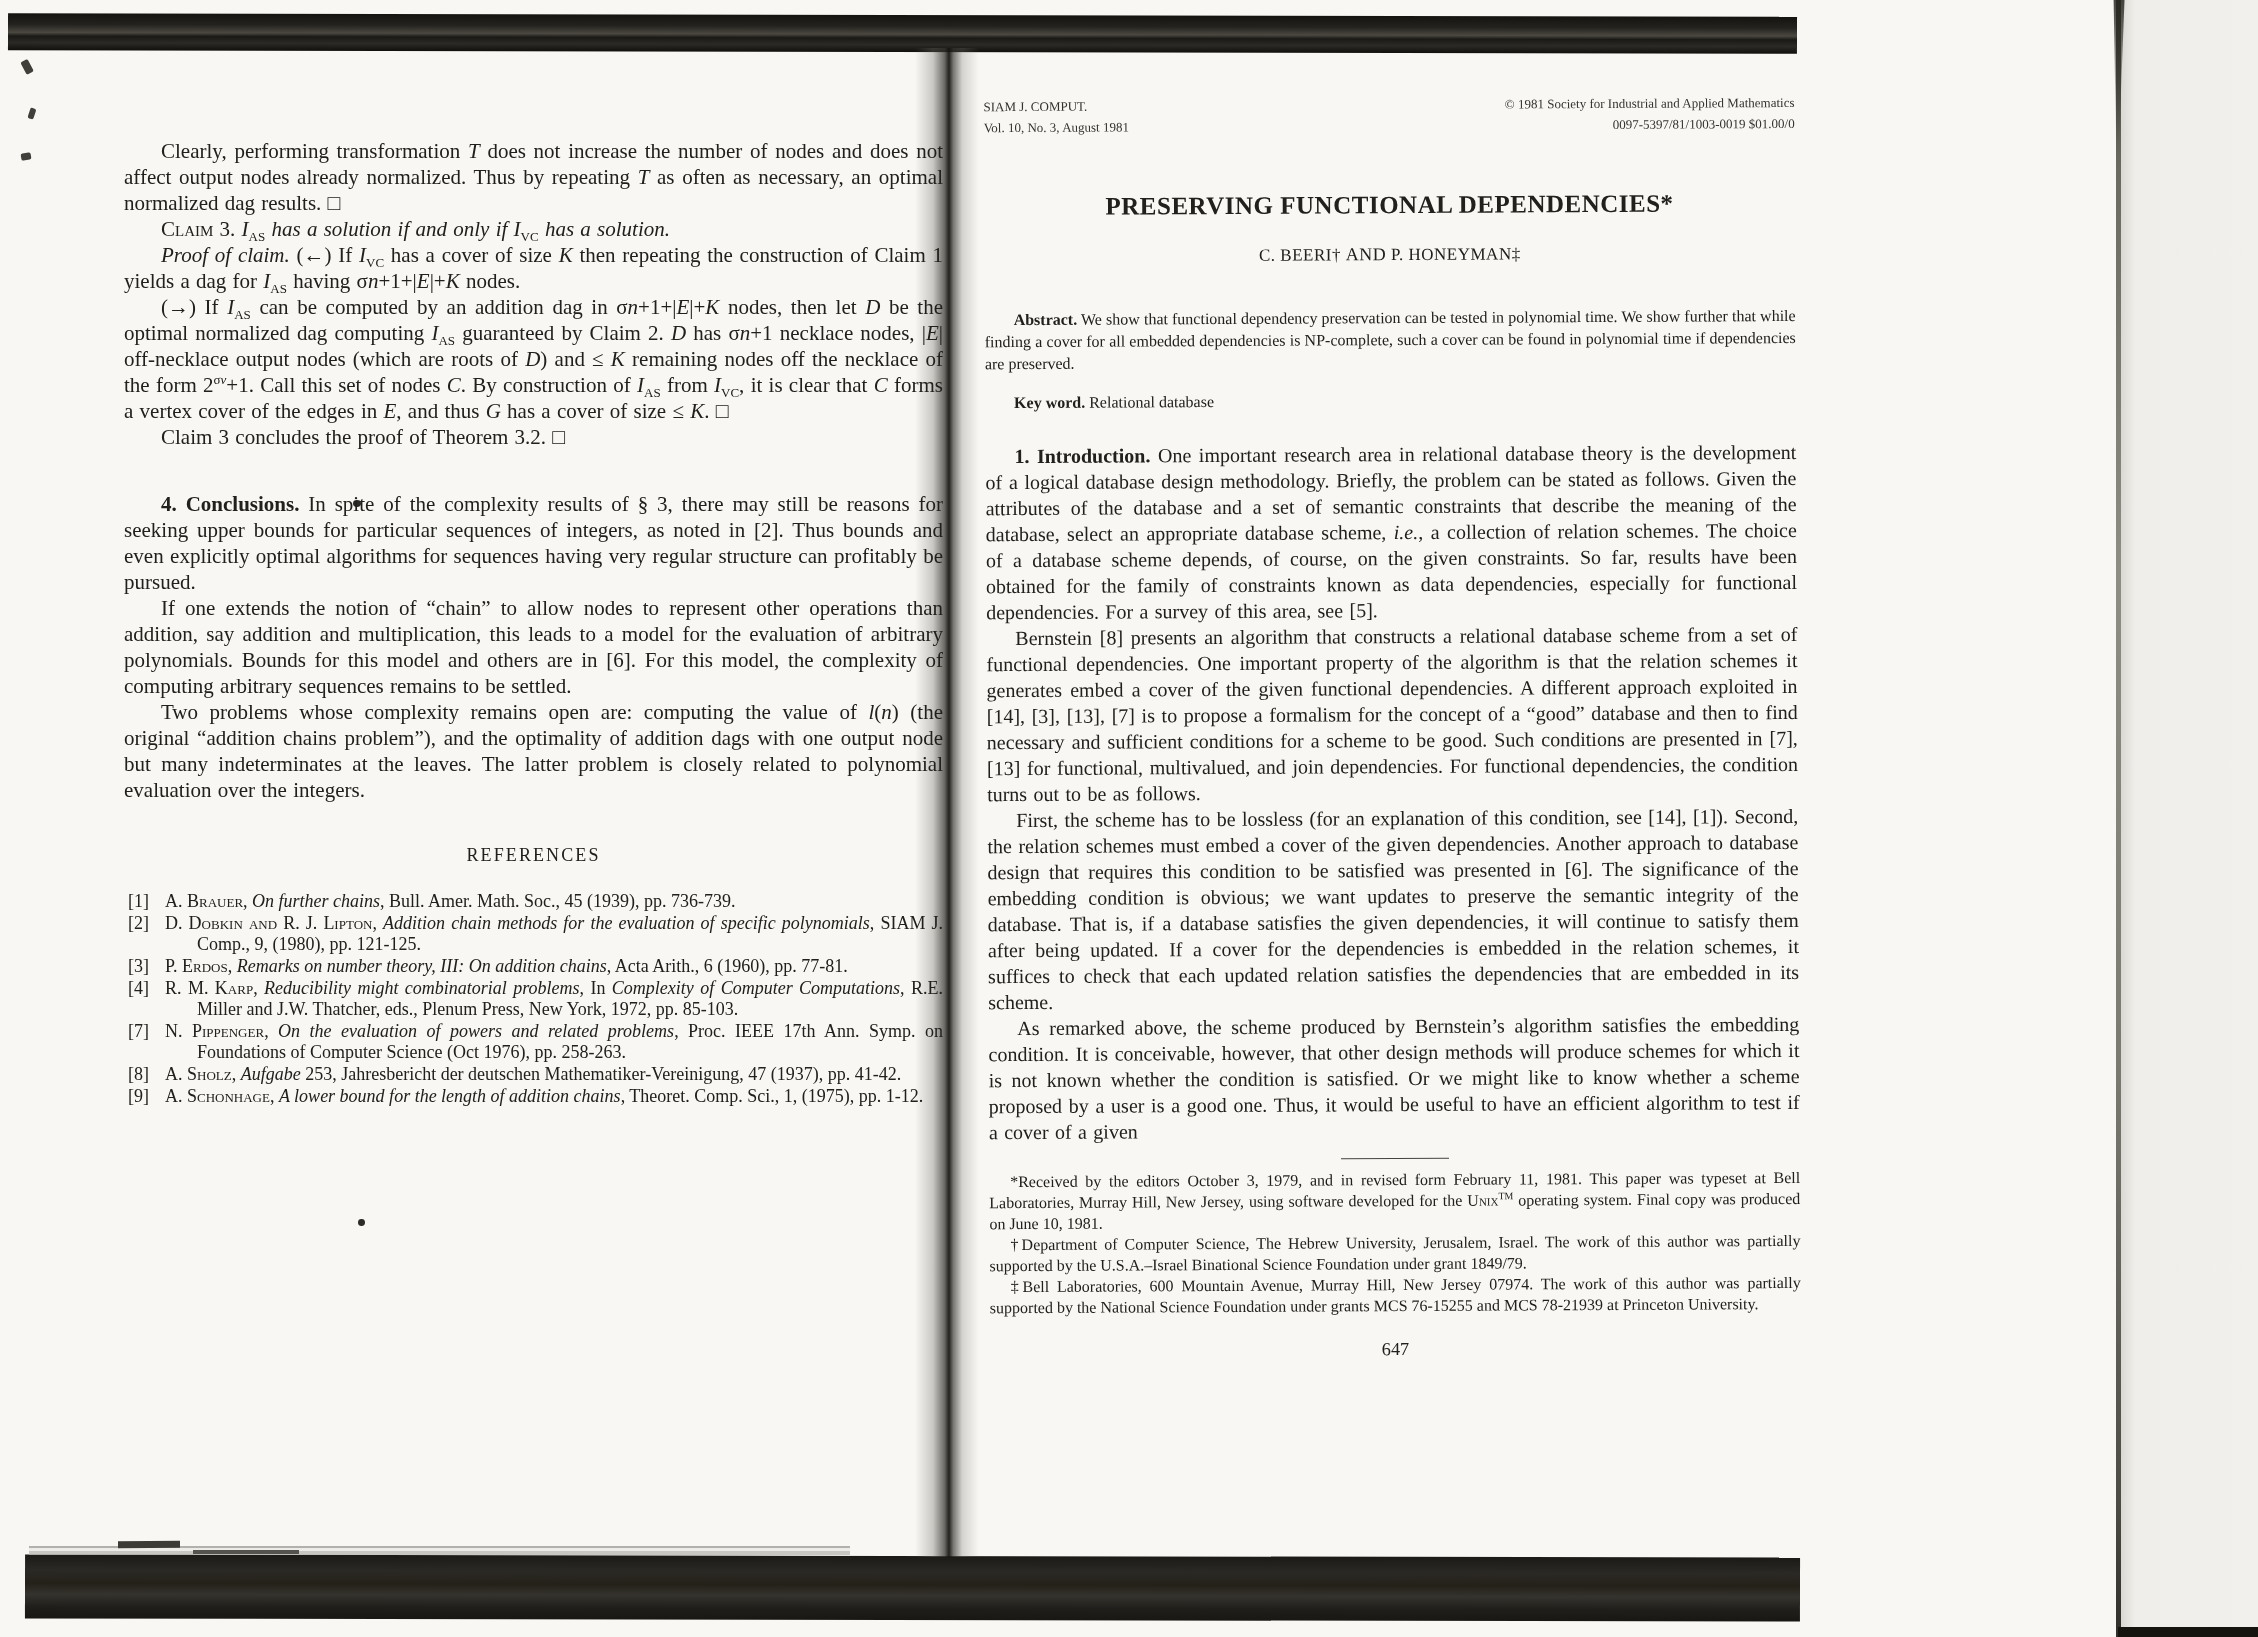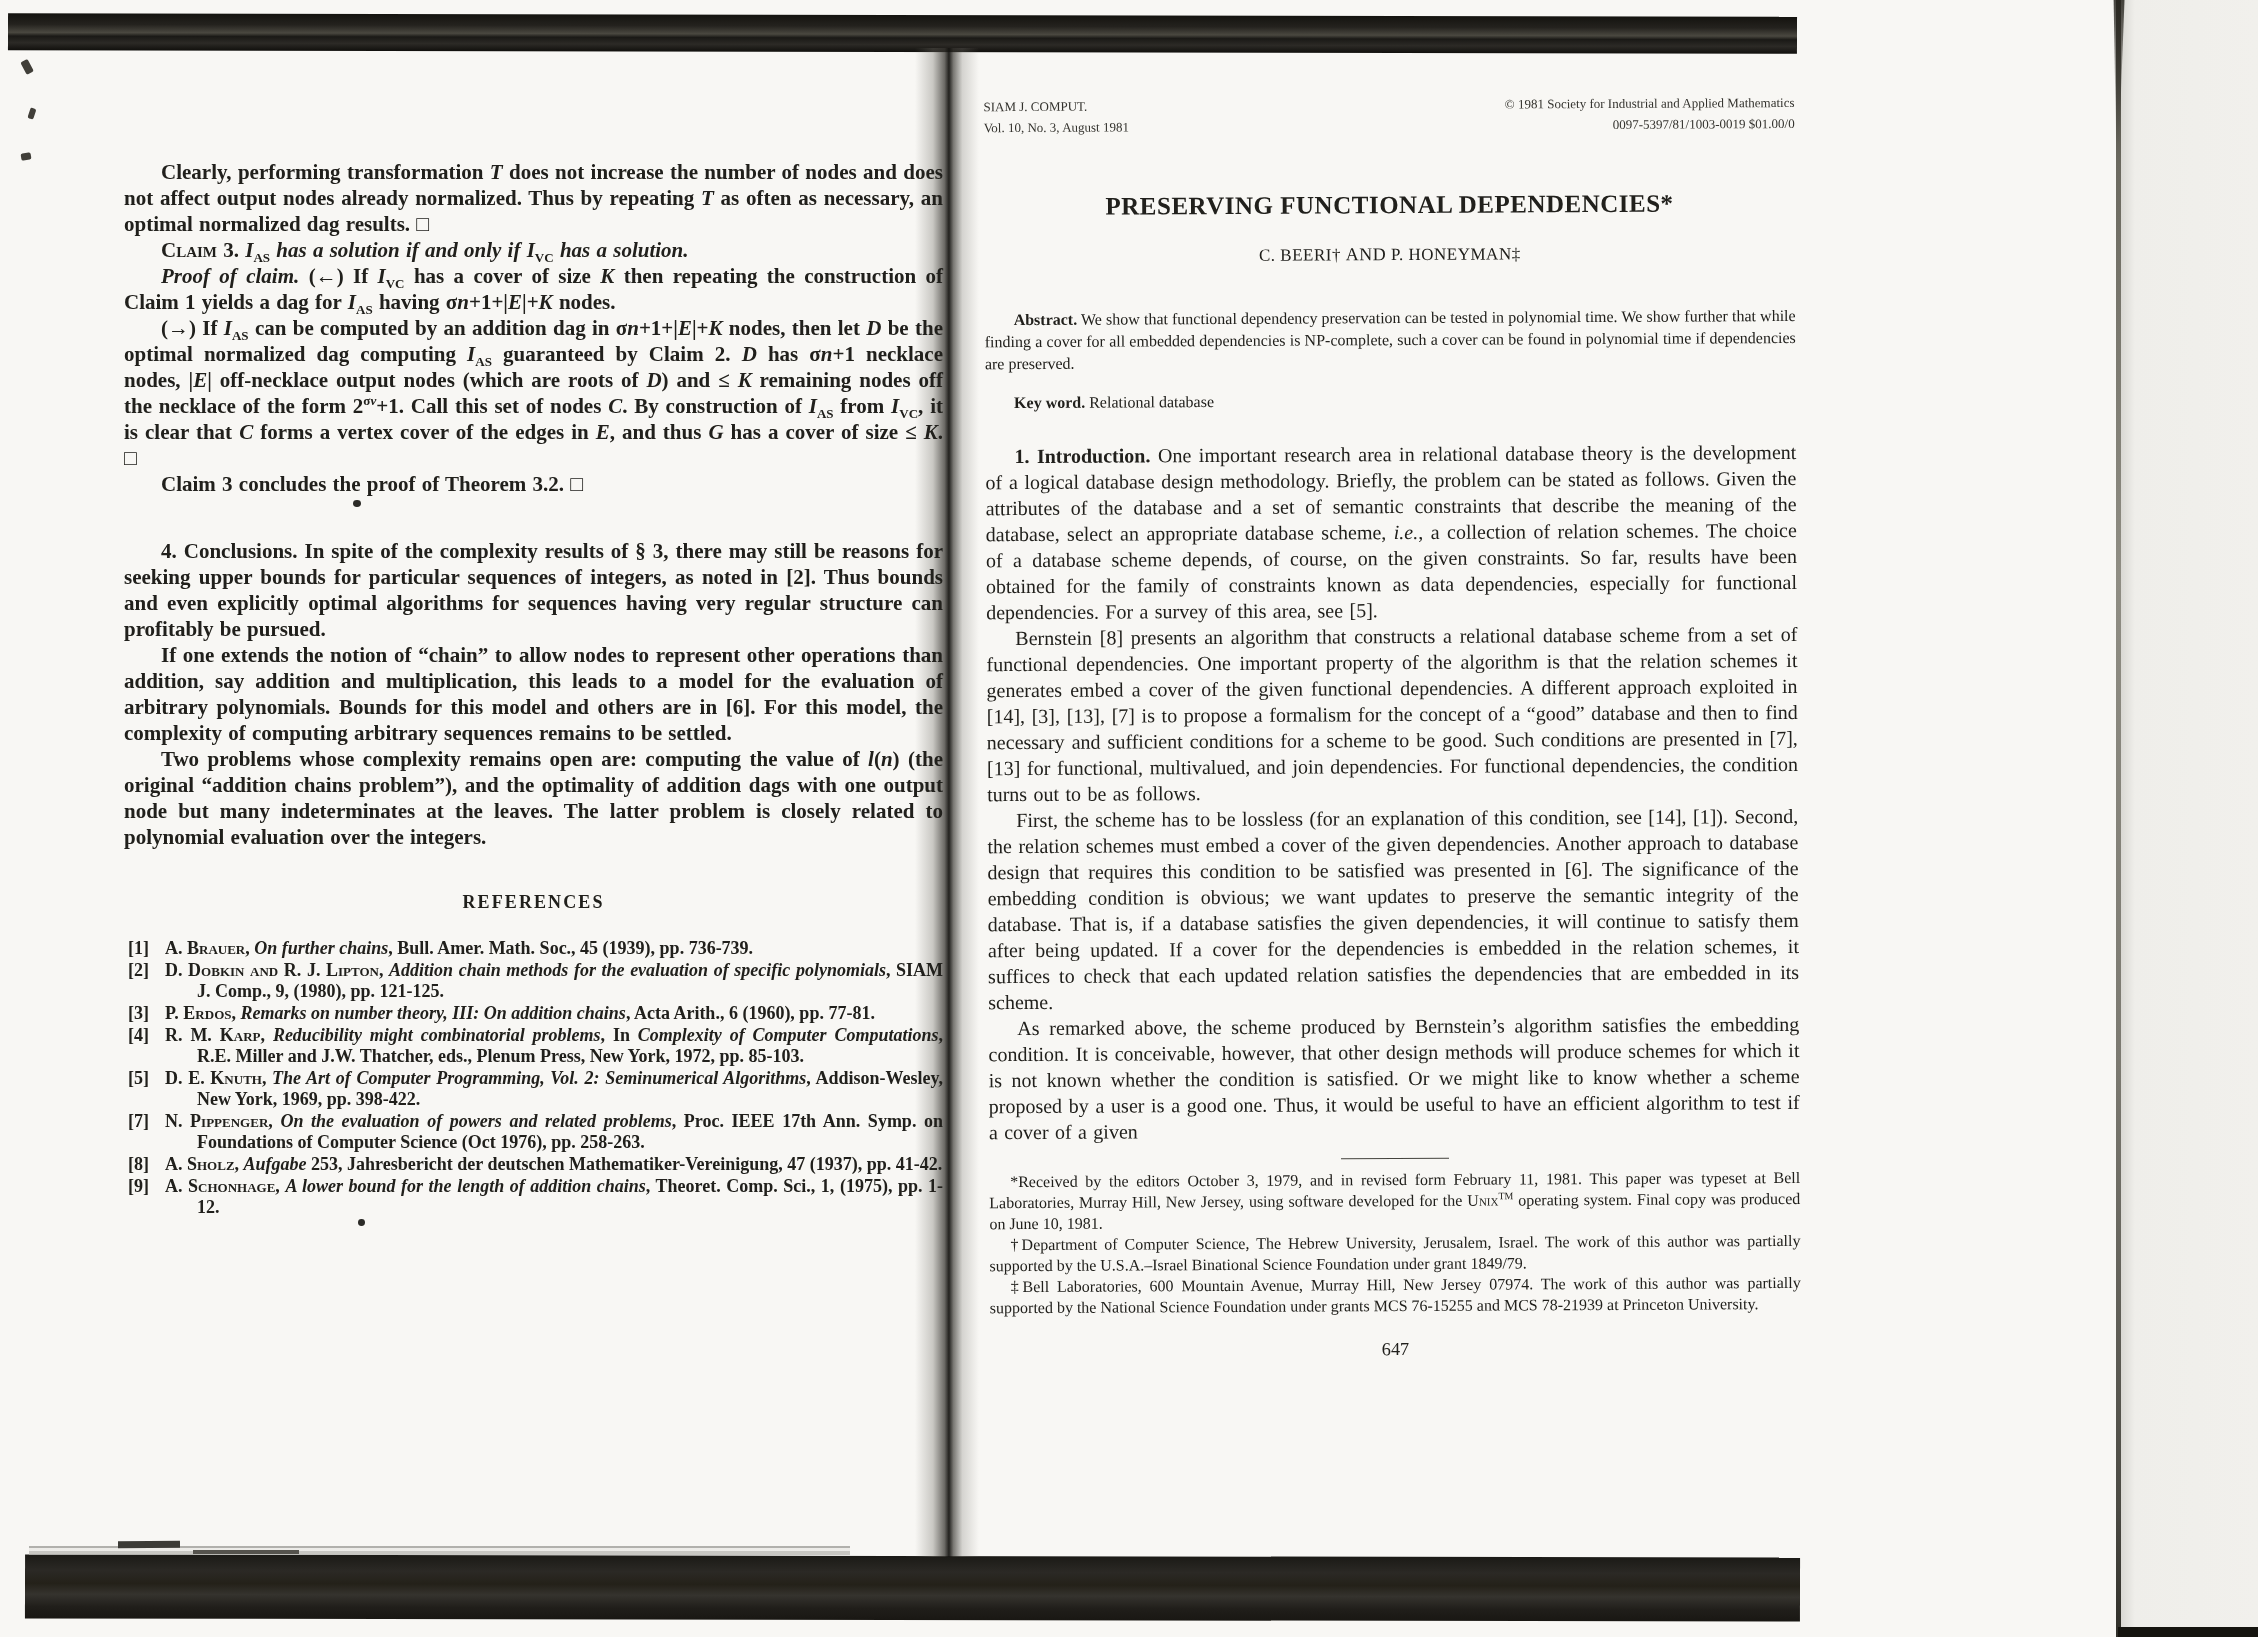--- a/index.html
+++ b/index.html
@@ -45,21 +45,21 @@
   .speck.s3 { left:21px; top:153px; width:9.7px; height:6.8px;  transform:rotate(-10deg); border-radius:1.9px; }
   .ink-dot { position:absolute; background:#2c2b27; border-radius:50%; }
   .ink-dot.d1 { left:353px; top:500px;  width:7.7px; height:6.8px; }
   .ink-dot.d2 { left:358px; top:1219px; width:6.8px; height:6.8px; }
 
   
   .left-page { position:absolute; left:124px; top:99px; width:819px; }
   .head-row { position:relative; height:27px; }
   .folio { position:absolute; left:3.9px; top:0; font-size:22px; letter-spacing:1px; }
   .running-head { display:block; text-align:center; font-size:20px; letter-spacing:1.5px; word-spacing:2.9px; padding-top:1.9px; }
-  .lp-body { margin-top:60px;font-weight:bold; }
+  .lp-body { margin-top:39px; }
   .lp-body p, .rp-intro p {
     margin:0; text-align:justify;
   }
   .lp-body p { text-indent:37px; font-size:21px; line-height:26px; word-spacing:1px; }
   .lp-body p.gap-above { margin-top:41px; }
   .sc  { font-variant:small-caps; }
   sub, sup { font-size:62%; line-height:0; }
   .ref-heading { margin-top:42px; text-align:center; font-size:18px; letter-spacing:2.1px; }
   .refs { margin-top:25px; }
   .ref { margin:0 0 1px 73px; text-indent:-69px; font-size:18px; line-height:21px; text-align:justify; }
@@ -115,21 +115,20 @@
       <p class="gap-above"><b>4. Conclusions.</b> In spite of the complexity results of § 3, there may still be reasons for seeking upper bounds for particular sequences of integers, as noted in [2]. Thus bounds and even explicitly optimal algorithms for sequences having very regular structure can profitably be pursued.</p>
       <p>If one extends the notion of “chain” to allow nodes to represent other operations than addition, say addition and multiplication, this leads to a model for the evaluation of arbitrary polynomials. Bounds for this model and others are in [6]. For this model, the complexity of computing arbitrary sequences remains to be settled.</p>
       <p>Two problems whose complexity remains open are: computing the value of <i>l</i>(<i>n</i>) (the original “addition chains problem”), and the optimality of addition dags with one output node but many indeterminates at the leaves. The latter problem is closely related to polynomial evaluation over the integers.</p>
 
       <div class="ref-heading">REFERENCES</div>
       <div class="refs">
         <div class="ref"><span class="marker">[1]</span><span>A. <span class="sc">Brauer</span>, <i>On further chains</i>, Bull. Amer. Math. Soc., 45 (1939), pp. 736-739.</span></div>
         <div class="ref"><span class="marker">[2]</span><span>D. <span class="sc">Dobkin and</span> R. J. <span class="sc">Lipton</span>, <i>Addition chain methods for the evaluation of specific polynomials</i>, SIAM J. Comp., 9, (1980), pp. 121-125.</span></div>
         <div class="ref"><span class="marker">[3]</span><span>P. <span class="sc">Erdos</span>, <i>Remarks on number theory, III: On addition chains</i>, Acta Arith., 6 (1960), pp. 77-81.</span></div>
         <div class="ref"><span class="marker">[4]</span><span>R. M. <span class="sc">Karp</span>, <i>Reducibility might combinatorial problems</i>, In <i>Complexity of Computer Computations</i>, R.E. Miller and J.W. Thatcher, eds., Plenum Press, New York, 1972, pp. 85-103.</span></div>
-        <div class="ref"><span class="marker">[5]</span><span>D. E. <span class="sc">Knuth</span>, <i>The Art of Computer Programming, Vol. 2: Seminumerical Algorithms</i>, Addison-Wesley, New York, 1969, pp. 398-422.</span></div>
         <div class="ref"><span class="marker">[7]</span><span>N. <span class="sc">Pippenger</span>, <i>On the evaluation of powers and related problems</i>, Proc. IEEE 17th Ann. Symp. on Foundations of Computer Science (Oct 1976), pp. 258-263.</span></div>
         <div class="ref"><span class="marker">[8]</span><span>A. <span class="sc">Sholz</span>, <i>Aufgabe</i> 253, Jahresbericht der deutschen Mathematiker-Vereinigung, 47 (1937), pp. 41-42.</span></div>
         <div class="ref"><span class="marker">[9]</span><span>A. <span class="sc">Schonhage</span>, <i>A lower bound for the length of addition chains</i>, Theoret. Comp. Sci., 1, (1975), pp. 1-12.</span></div>
       </div>
     </div>
   </div>
 
   <div class="right-page">
     <div class="r-head">
       <div class="r-head-left">

